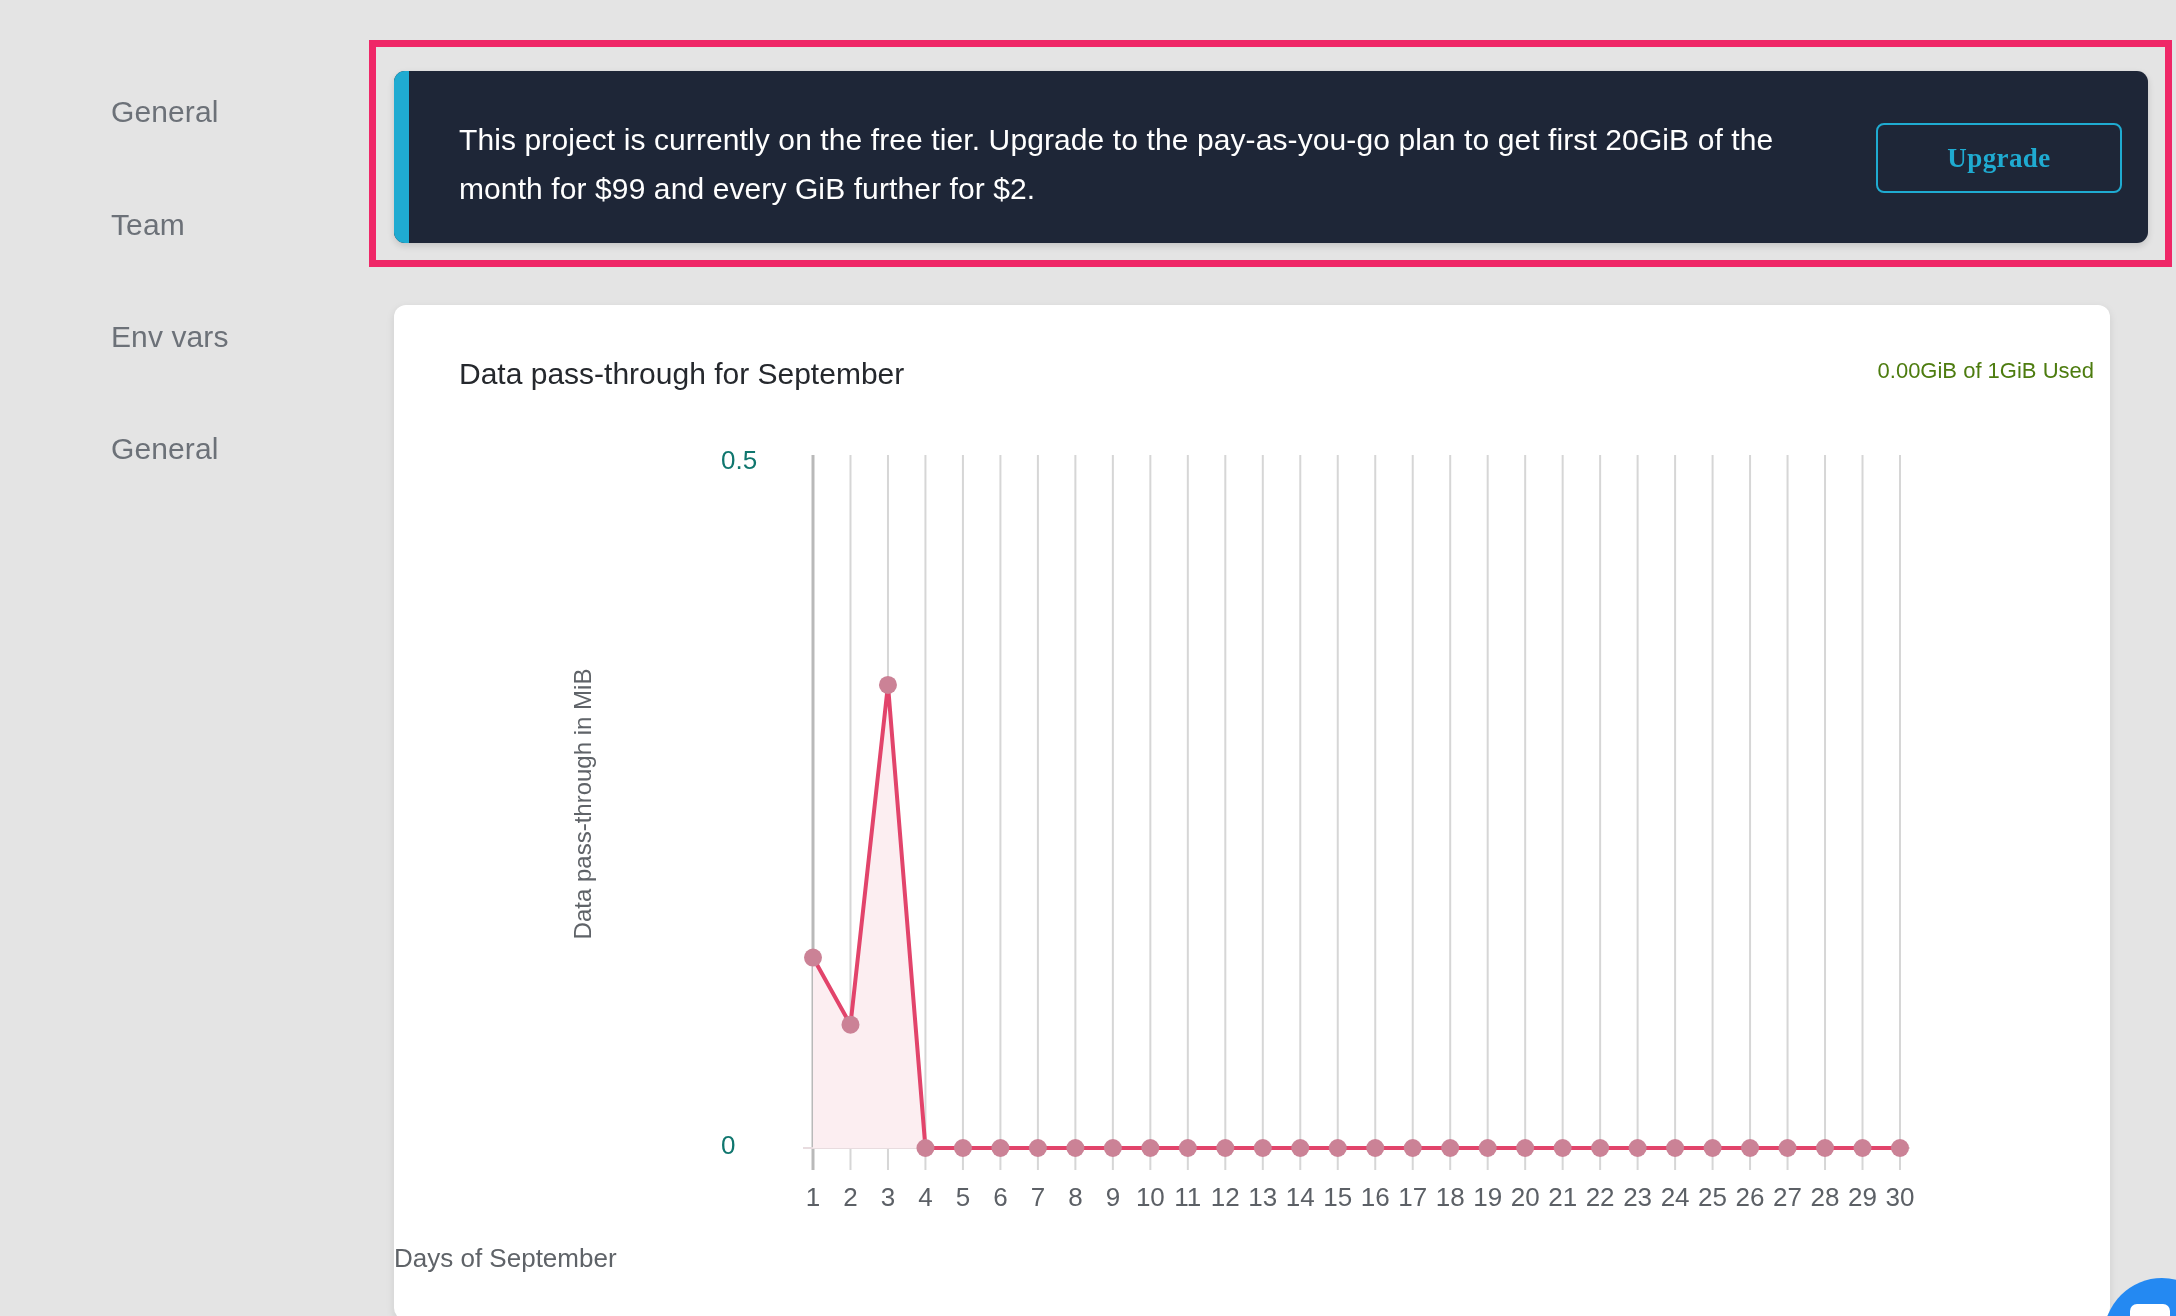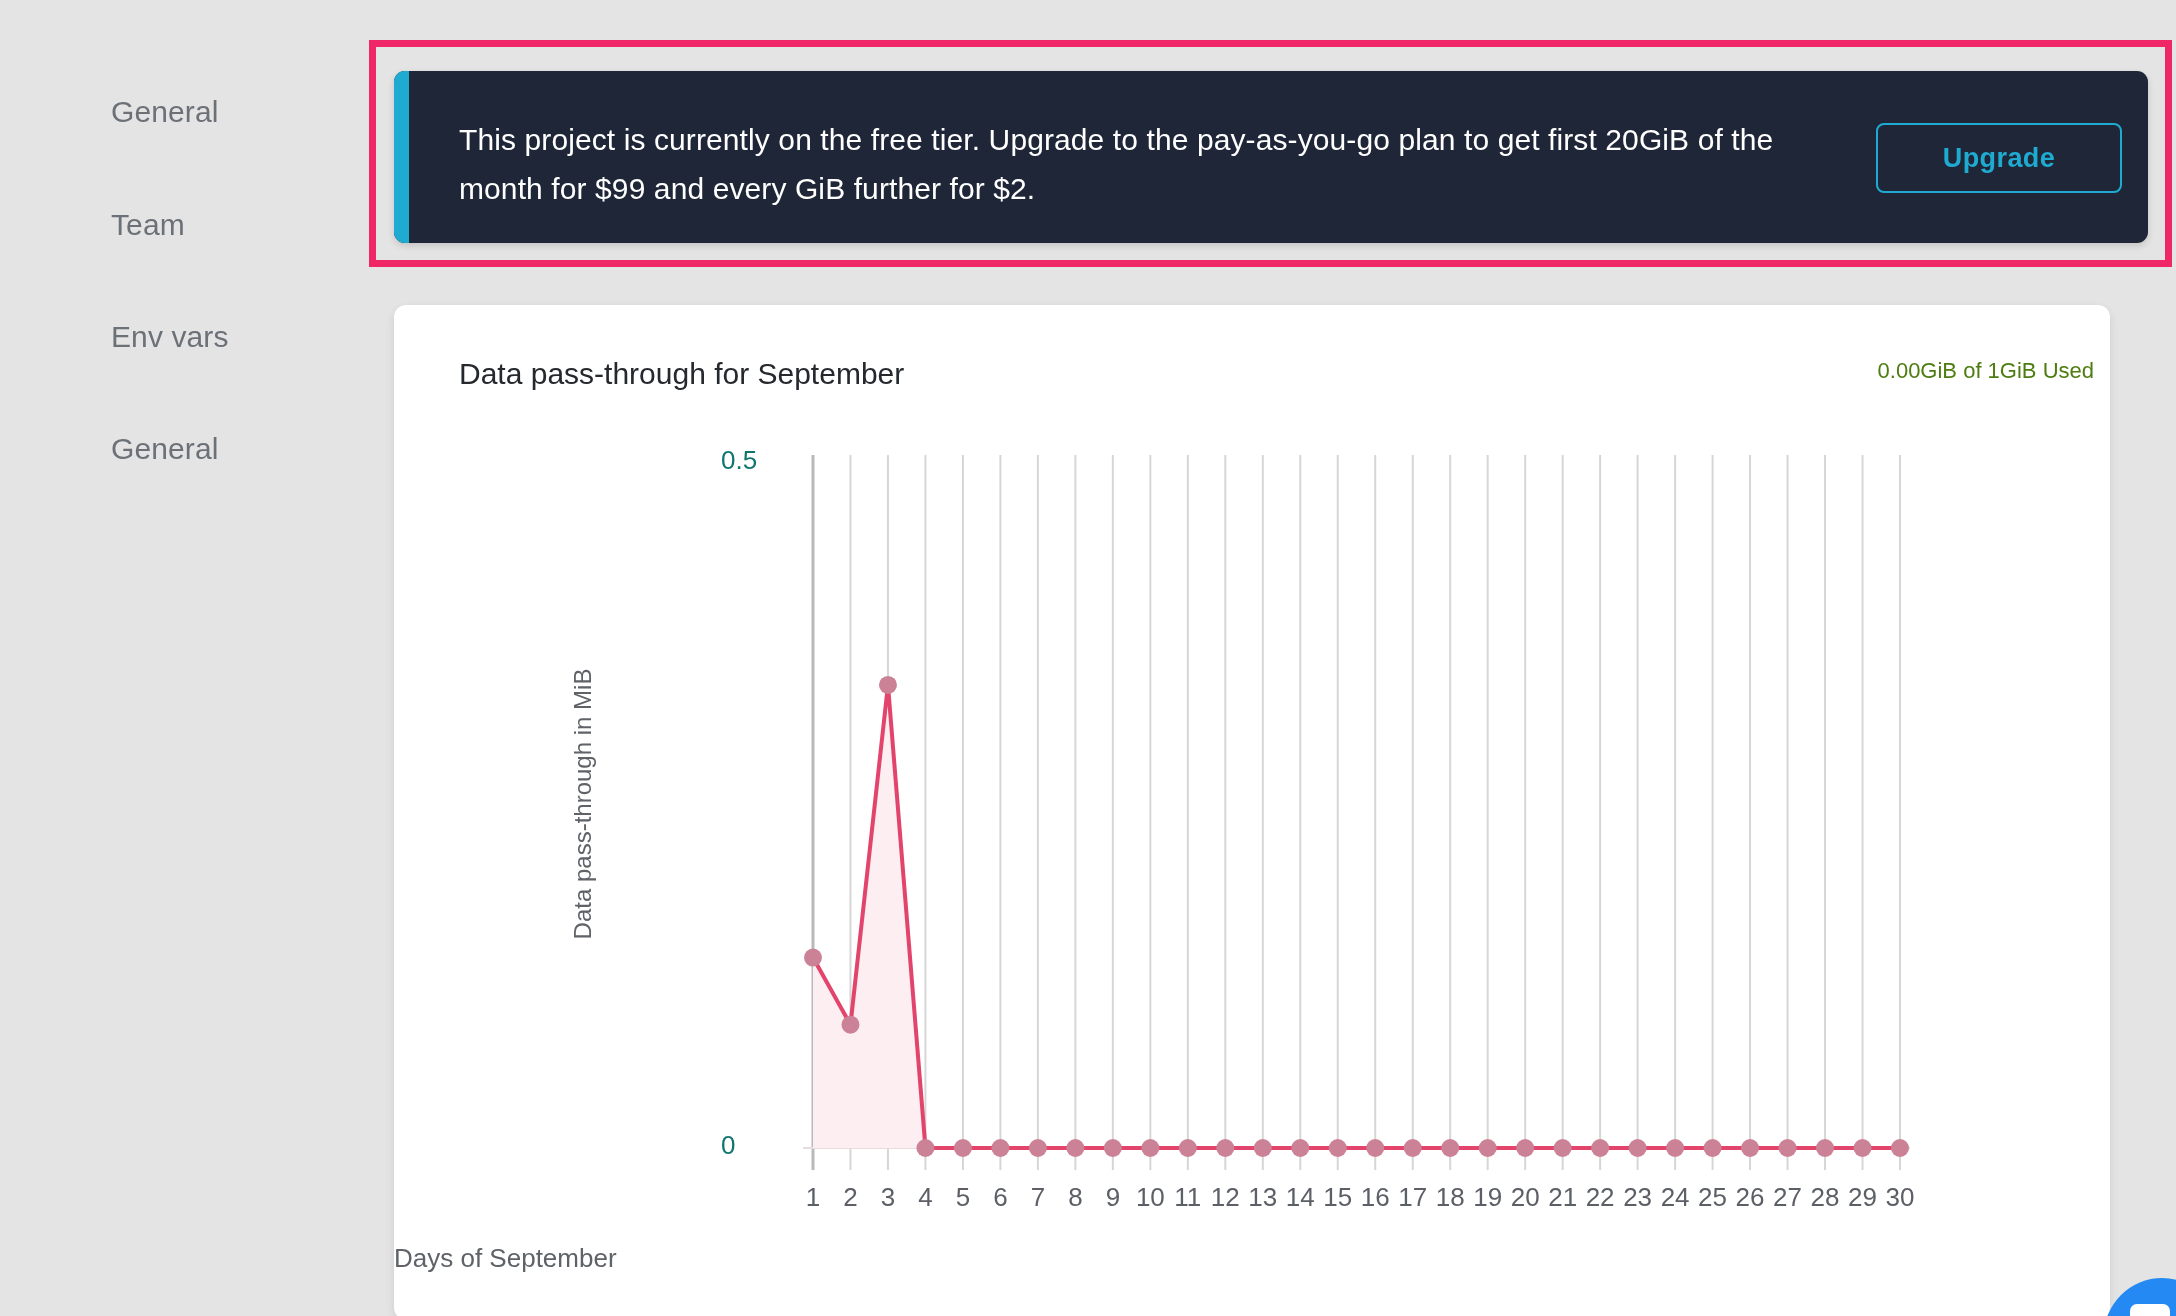--- a/index.html
+++ b/index.html
@@ -118,21 +118,21 @@
   #upgrade-button {
     position: absolute;
     left: 1876px;
     top: 123px;
     width: 246px;
     height: 70px;
     border: 2px solid #1fabd1;
     border-radius: 8px;
     background: transparent;
     color: #1fabd1;
-    font-family: Liberation Sans, sans-serif;
+    font-family: Liberation Serif, serif;
     font-size: 27px;
     font-weight: bold;
     letter-spacing: 0.4px;
     cursor: pointer;
     z-index: 32;
     display: flex;
     align-items: center;
     justify-content: center;
     padding: 0;
   }

